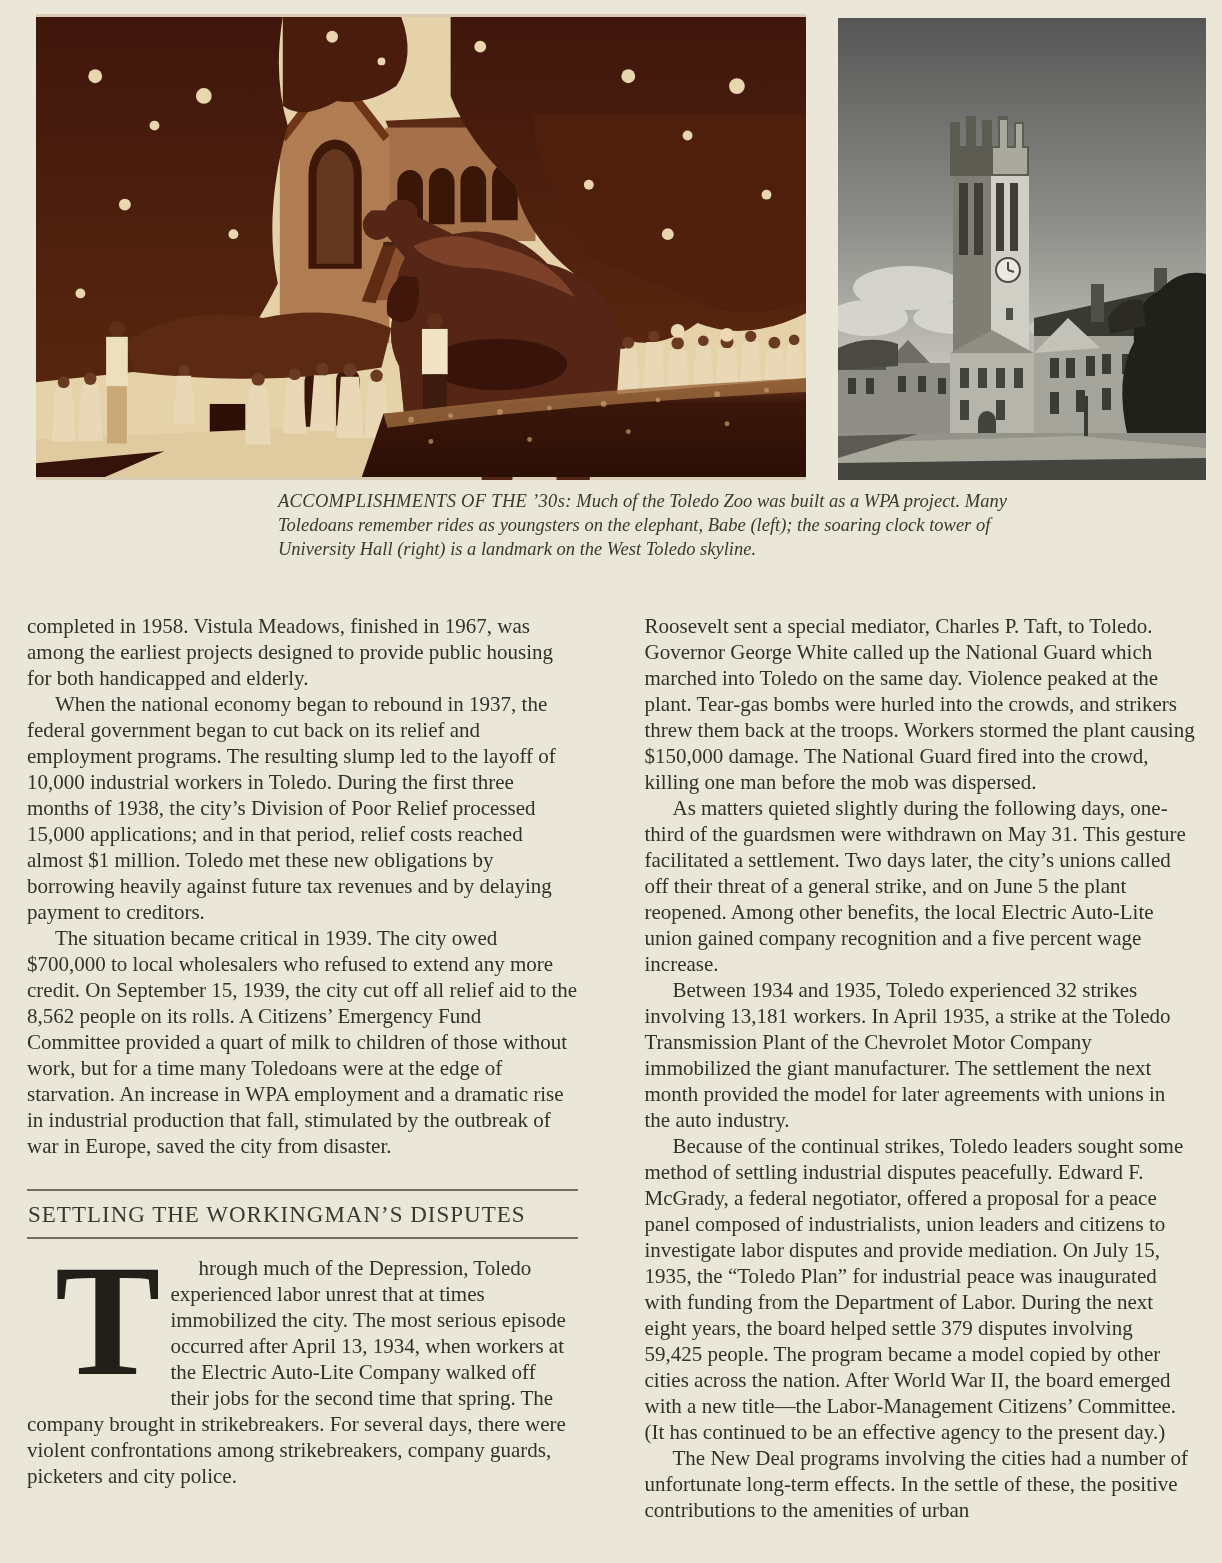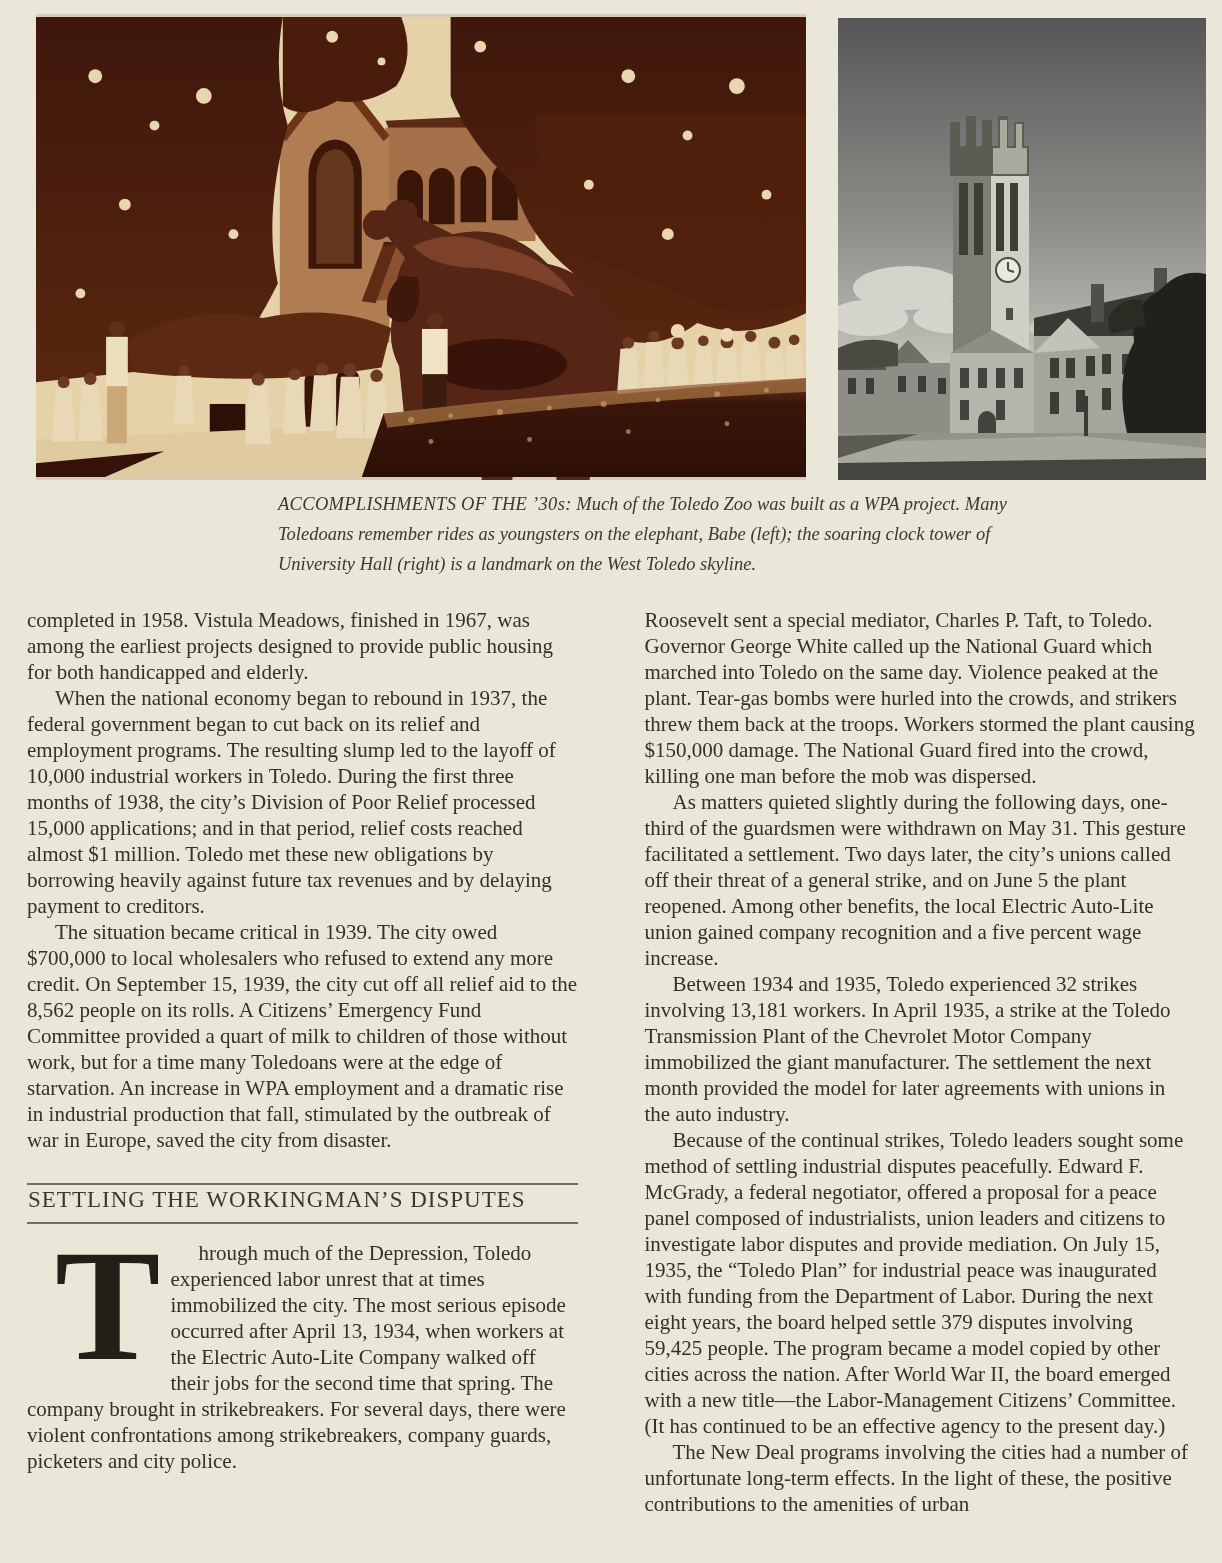--- a/index.html
+++ b/index.html
@@ -10,33 +10,33 @@
     color:#33312a;
     overflow:hidden;
     position:relative;
   }
   .photos-row{display:flex;padding:14px 16px 0 36px;gap:32px;}
   .photo{display:block;background:#d8cdb4;}
   .photo svg{display:block;}
   .caption{
     margin:9px 210px 0 278px;
     font-style:italic;
-    font-size:18.5px;line-height:30px;
+    font-size:18.5px;line-height:24px;
     color:#3b392f;
   }
   .caption .lead{letter-spacing:0.3px;}
-  .columns{display:flex;gap:67px;padding:0 27px;margin-top:28px;}
+  .columns{display:flex;gap:67px;padding:0 27px;margin-top:52px;}
   .col{width:562px;font-size:21px;line-height:26px;}
   .col p{margin:0;text-indent:28px;}
   .col p.no-indent{text-indent:0;}
   .section-heading{
     margin:30px 0 16px 0;
     border-top:2px solid #716d60;
     border-bottom:2px solid #716d60;
-    padding:2px 0 9px 1px;
+    padding:11px 0 9px 1px;
     font-size:23px;font-weight:normal;
     letter-spacing:1px;color:#3a3830;
   }
   .dropcap{
     float:left;
     font-size:158px;line-height:120px;
     height:130px;
     font-weight:bold;
     color:#211f18;
     margin:6px 10px 0 0;
@@ -316,16 +316,16 @@
 
     <p class="dropcap-para"><span class="dropcap">T</span><span>hrough much of the Depression, Toledo experienced labor unrest that at times immobilized the city. The most serious episode occurred after April 13, 1934, when workers at the Electric Auto-Lite Company walked off their jobs for the second time that spring. The company brought in strikebreakers. For several days, there were violent confrontations among strikebreakers, company guards, picketers and city police.</span></p>
 
   </div>
 
   <div class="col">
     <p class="no-indent">Roosevelt sent a special mediator, Charles P. Taft, to Toledo. Governor George White called up the National Guard which marched into Toledo on the same day. Violence peaked at the plant. Tear-gas bombs were hurled into the crowds, and strikers threw them back at the troops. Workers stormed the plant causing $150,000 damage. The National Guard fired into the crowd, killing one man before the mob was dispersed.</p>
     <p>As matters quieted slightly during the following days, one-third of the guardsmen were withdrawn on May 31. This gesture facilitated a settlement. Two days later, the city’s unions called off their threat of a general strike, and on June 5 the plant reopened. Among other benefits, the local Electric Auto-Lite union gained company recognition and a five percent wage increase.</p>
     <p>Between 1934 and 1935, Toledo experienced 32 strikes involving 13,181 workers. In April 1935, a strike at the Toledo Transmission Plant of the Chevrolet Motor Company immobilized the giant manufacturer. The settlement the next month provided the model for later agreements with unions in the auto industry.</p>
     <p>Because of the continual strikes, Toledo leaders sought some method of settling industrial disputes peacefully. Edward F. McGrady, a federal negotiator, offered a proposal for a peace panel composed of industrialists, union leaders and citizens to investigate labor disputes and provide mediation. On July 15, 1935, the “Toledo Plan” for industrial peace was inaugurated with funding from the Department of Labor. During the next eight years, the board helped settle 379 disputes involving 59,425 people. The program became a model copied by other cities across the nation. After World War II, the board emerged with a new title—the Labor-Management Citizens’ Committee. (It has continued to be an effective agency to the present day.)</p>
-    <p>The New Deal programs involving the cities had a number of unfortunate long-term effects. In the light of these, the positive contributions to the amenities of urban</p>
+    <p>The New Deal programs involving the cities had a number of unfortunate long-term effects. In the settle of these, the positive contributions to the amenities of urban</p>
   </div>
 
 </div>
 
 </body></html>

